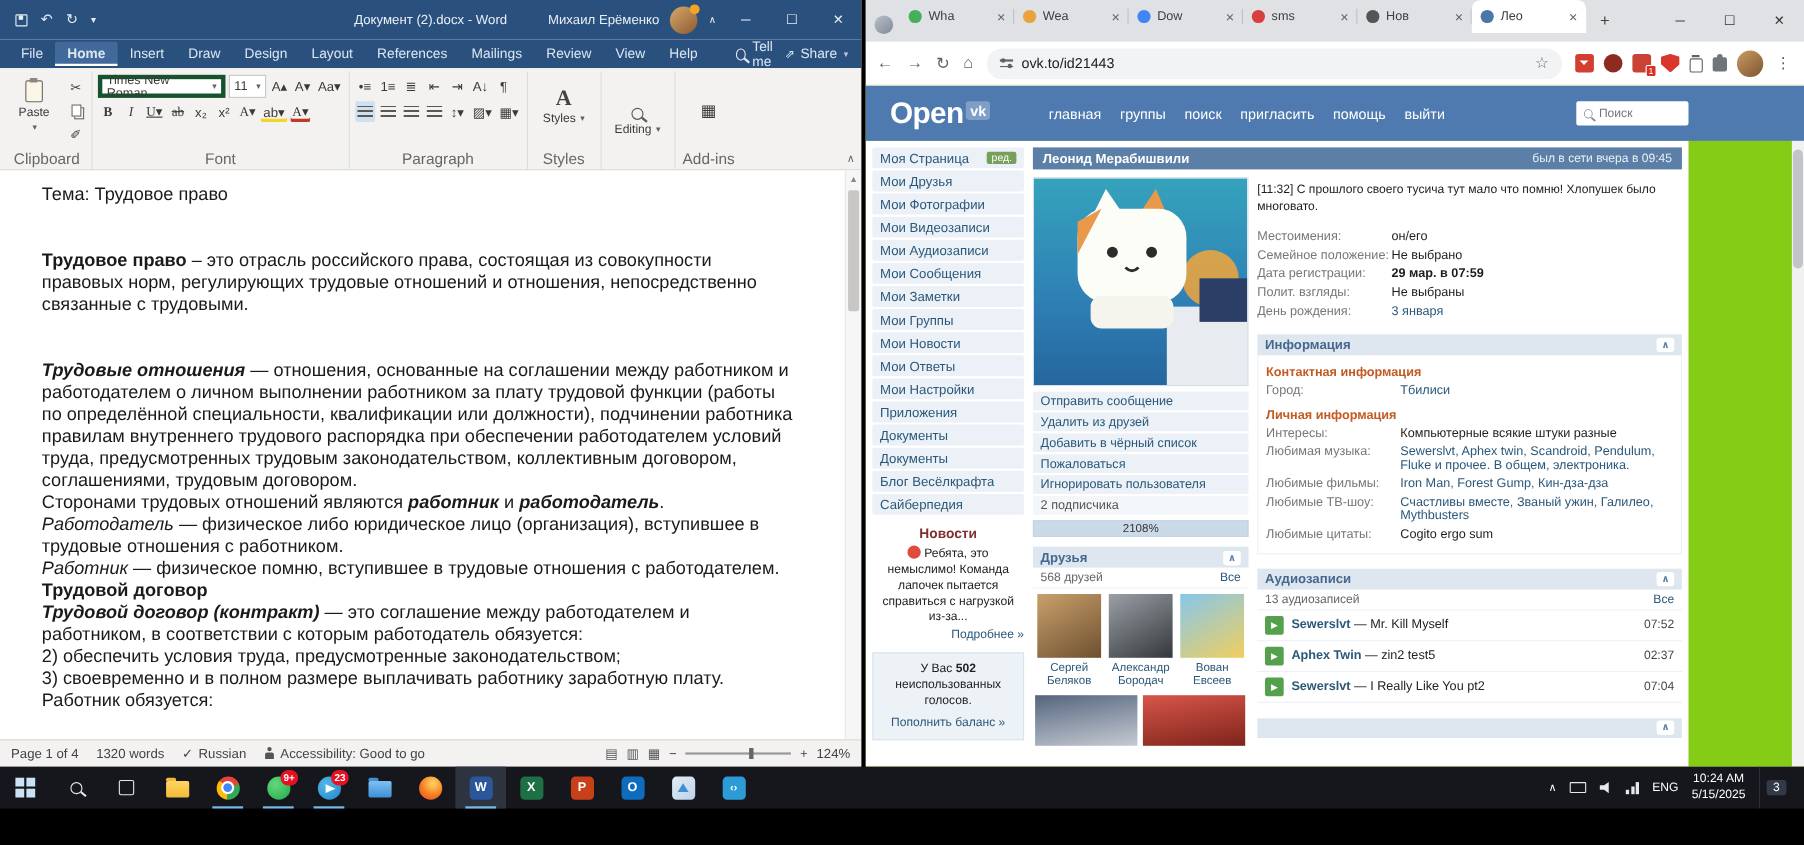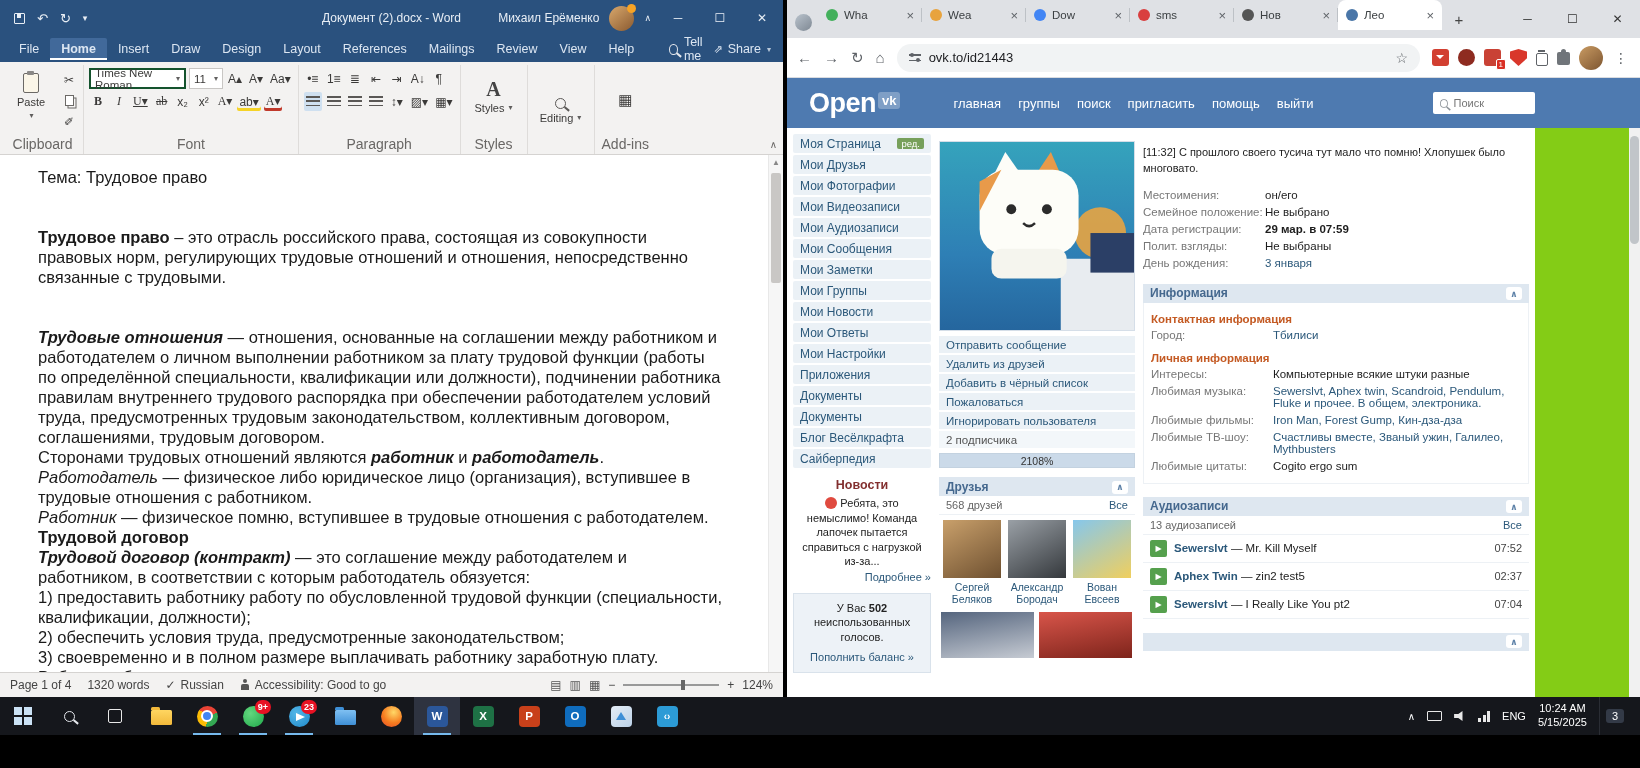--- a/index.html
+++ b/index.html
@@ -30,21 +30,21 @@
 .caret{font-size:8px;color:inherit;opacity:.8;margin-left:1px}
 .w-ribbon{height:93px;background:#F3F2F1;border-bottom:1px solid #D5D3D1;display:flex;padding:3px 2px 0;flex:0 0 auto;color:#3B3A39;position:relative}
 .rgroup{display:flex;flex-direction:column;border-right:1px solid #DEDCDA;padding:2px 5px 0}
 .glabel{margin-top:auto;font-size:14px;color:#696765;text-align:center;padding:3px 2px 2px}
 .rrow{display:flex;align-items:center;gap:3px;height:23px}
 .mi{min-width:18px;height:19px;padding:0 2px;display:inline-flex;align-items:center;justify-content:center;font-size:12px;border-radius:2px;color:#3B3A39;cursor:pointer}
 .mi.serif{font-family:"Liberation Serif","DejaVu Serif",serif}
 .mi.sel{background:#CFE0F0}
 .ul-red{box-shadow:inset 0 -3px 0 #C0392B}
 .ul-yel{box-shadow:inset 0 -3px 0 #F5D327}
-.fontbox{width:97px;height:21px;background:#fff;border:2px solid #14532d;font-size:11.5px;display:flex;align-items:center;padding:0 4px;justify-content:space-between;cursor:pointer}
+.fontbox{width:116px;height:21px;background:#fff;border:4px solid #14532d;font-size:11.5px;display:flex;align-items:center;padding:0 4px;justify-content:space-between;cursor:pointer}
 .sizebox{width:34px;height:21px;background:#fff;border:1px solid #C8C6C4;font-size:11.5px;display:flex;align-items:center;padding:0 4px;justify-content:space-between;cursor:pointer}
 .paste-big{display:flex;flex-direction:column;align-items:center;justify-content:center;width:48px;height:58px;border-radius:2px;cursor:pointer;font-size:11px;gap:3px}
 .clipic{width:16px;height:20px;border:1.5px solid #6B6966;border-radius:2px;position:relative;background:#FBF6E8}
 .clipic::before{content:"";position:absolute;top:-3px;left:3px;width:7px;height:4px;background:#8A8886;border-radius:1px}
 .clipcol{display:flex;flex-direction:column;gap:2px;margin-left:2px;padding-top:3px}
 .ic-copy{width:9px;height:11px;border:1px solid #6B6966;background:#fff;box-shadow:2.5px 2.5px 0 -1px #F3F2F1,2.5px 2.5px 0 0 #6B6966;display:inline-block}
 .alico{width:14px;height:11px;background:repeating-linear-gradient(to bottom,#5A5856 0 1.6px,transparent 1.6px 4.4px)}
 .styles-big{display:flex;flex-direction:column;align-items:center;justify-content:center;width:56px;height:58px;cursor:pointer;border-radius:2px;gap:3px}
 .bigA{font-size:20px;font-weight:700;color:#444;font-family:"Liberation Serif",serif;line-height:20px}
 .smalltxt{font-size:11px;display:flex;align-items:center;gap:3px}
@@ -383,21 +383,20 @@
           <p class="docp">&nbsp;</p>
           <p class="docp"><span style="font-weight: bold;">Трудовое право</span><span> – это отрасль российского права, состоящая из совокупности правовых норм, регулирующих трудовые отношений и отношения, непосредственно связанные с трудовыми.</span></p>
           <p class="docp">&nbsp;</p>
           <p class="docp">&nbsp;</p>
           <p class="docp"><span style="font-weight: bold; font-style: italic;">Трудовые отношения</span><span> — отношения, основанные на соглашении между работником и работодателем о личном выполнении работником за плату трудовой функции (работы по определённой специальности, квалификации или должности), подчинении работника правилам внутреннего трудового распорядка при обеспечении работодателем условий труда, предусмотренных трудовым законодательством, коллективным договором, соглашениями, трудовым договором.</span></p>
           <p class="docp"><span>Сторонами трудовых отношений являются </span><span style="font-weight: bold; font-style: italic;">работник</span><span> и </span><span style="font-weight: bold; font-style: italic;">работодатель</span><span>.</span></p>
           <p class="docp"><span style="font-style: italic;">Работодатель</span><span> — физическое либо юридическое лицо (организация), вступившее в трудовые отношения с работником.</span></p>
           <p class="docp"><span style="font-style: italic;">Работник</span><span> — физическое помню, вступившее в трудовые отношения с работодателем.</span></p>
           <p class="docp"><span style="font-weight: bold;">Трудовой договор</span></p>
           <p class="docp"><span style="font-weight: bold; font-style: italic;">Трудовой договор (контракт)</span><span> — это соглашение между работодателем и работником, в соответствии с которым работодатель обязуется:</span></p>
-          <p class="docp"><span>1) предоставить работнику работу по обусловленной трудовой функции (специальности, квалификации, должности);</span></p>
           <p class="docp"><span>2) обеспечить условия труда, предусмотренные законодательством;</span></p>
           <p class="docp"><span>3) своевременно и в полном размере выплачивать работнику заработную плату.</span></p>
           <p class="docp"><span>Работник обязуется:</span></p>
         </div>
       <div class="w-scroll">
         <span class="arr">▲</span>
         <span class="w-thumb"></span>
       </div>
     </div>
 
@@ -578,20 +577,24 @@
           <div class="news-title">Новости</div>
           <div class="news-text"><span class="angry"></span><span>Ребята, это немыслимо! Команда лапочек пытается справиться с нагрузкой из-за...</span></div>
           <span class="news-more">Подробнее »</span>
           <div class="votes">
             <span>У Вас </span><b>502</b><span> неиспользованных голосов.</span>
             <span class="votes-link">Пополнить баланс »</span>
           </div>
         </aside>
 
         <main class="ovk-main">
+          <div class="pstrip">
+            <span class="nm">Леонид Мерабишвили</span>
+            <span class="ls">был в сети вчера в 09:45</span>
+          </div>
           <div class="pgrid">
             <div class="pleft">
               <div class="photo">
                 <svg viewBox="0 0 196 190" preserveAspectRatio="none">
                   <defs>
                     <linearGradient id="sky" x1="0" y1="0" x2="0" y2="1">
                       <stop offset="0" stop-color="#35A3BC"></stop>
                         <stop offset=".6" stop-color="#2E7FB5"></stop>
                         <stop offset="1" stop-color="#25669E"></stop>
                     </linearGradient>

